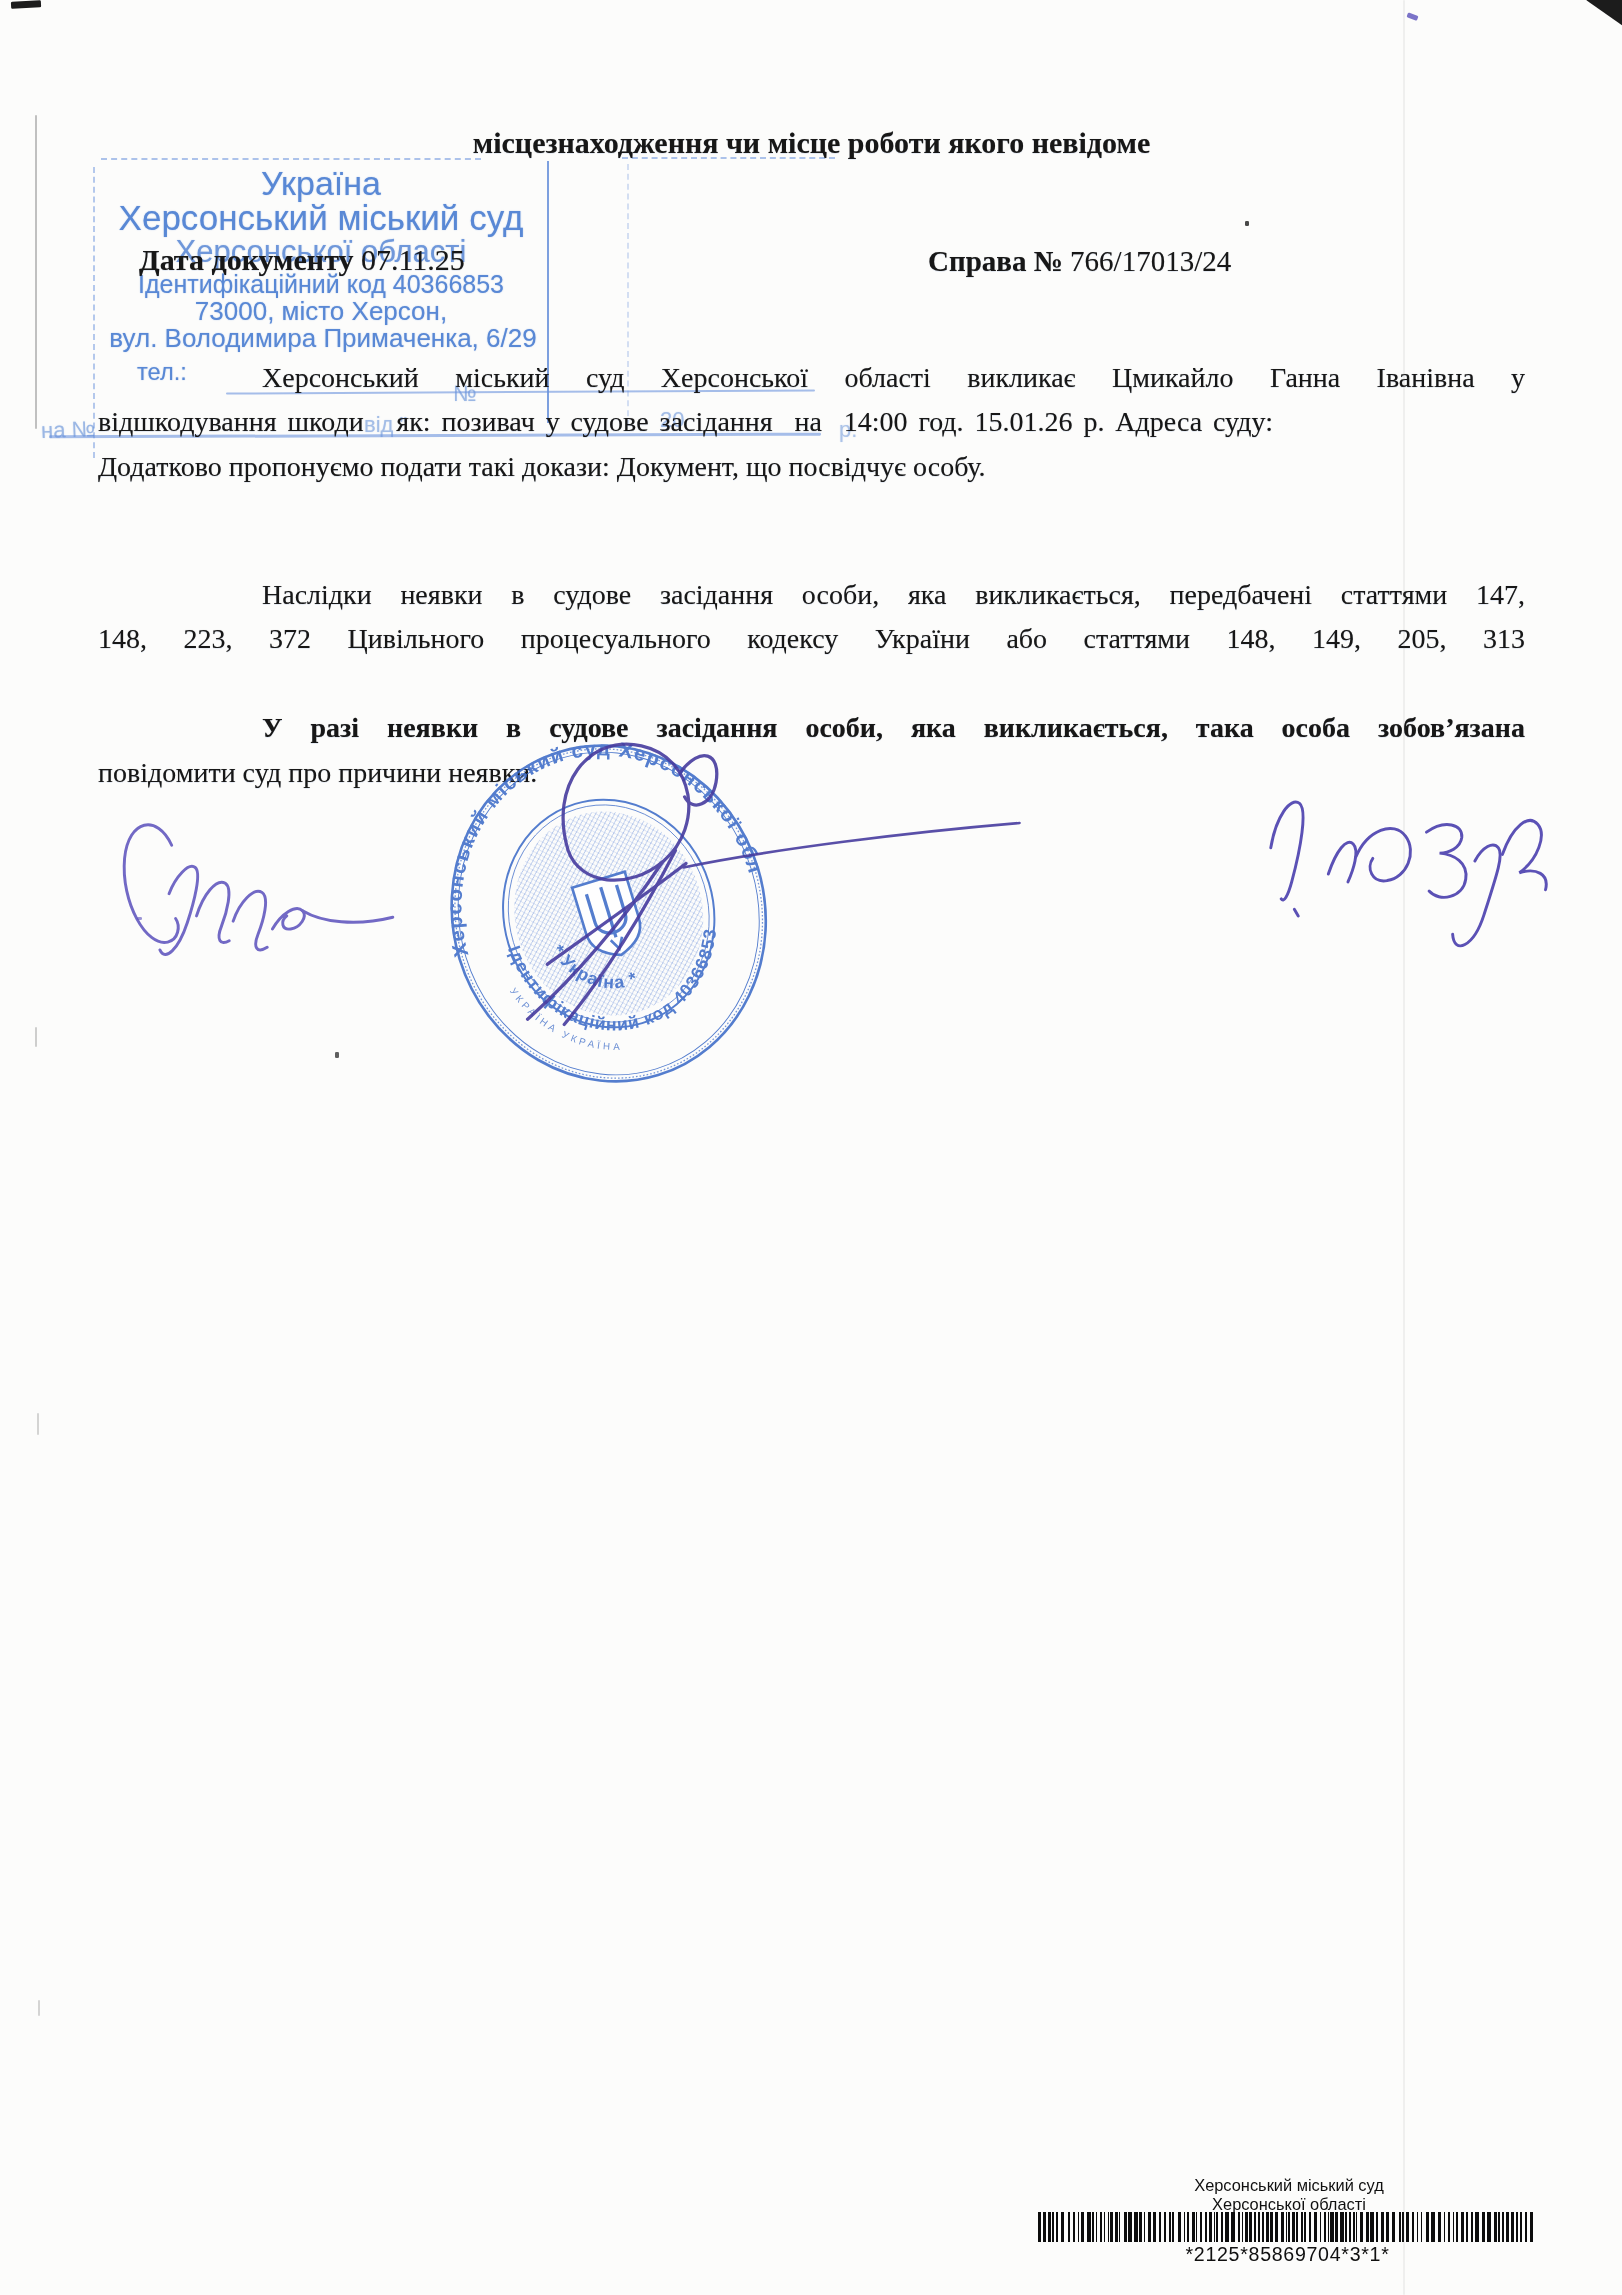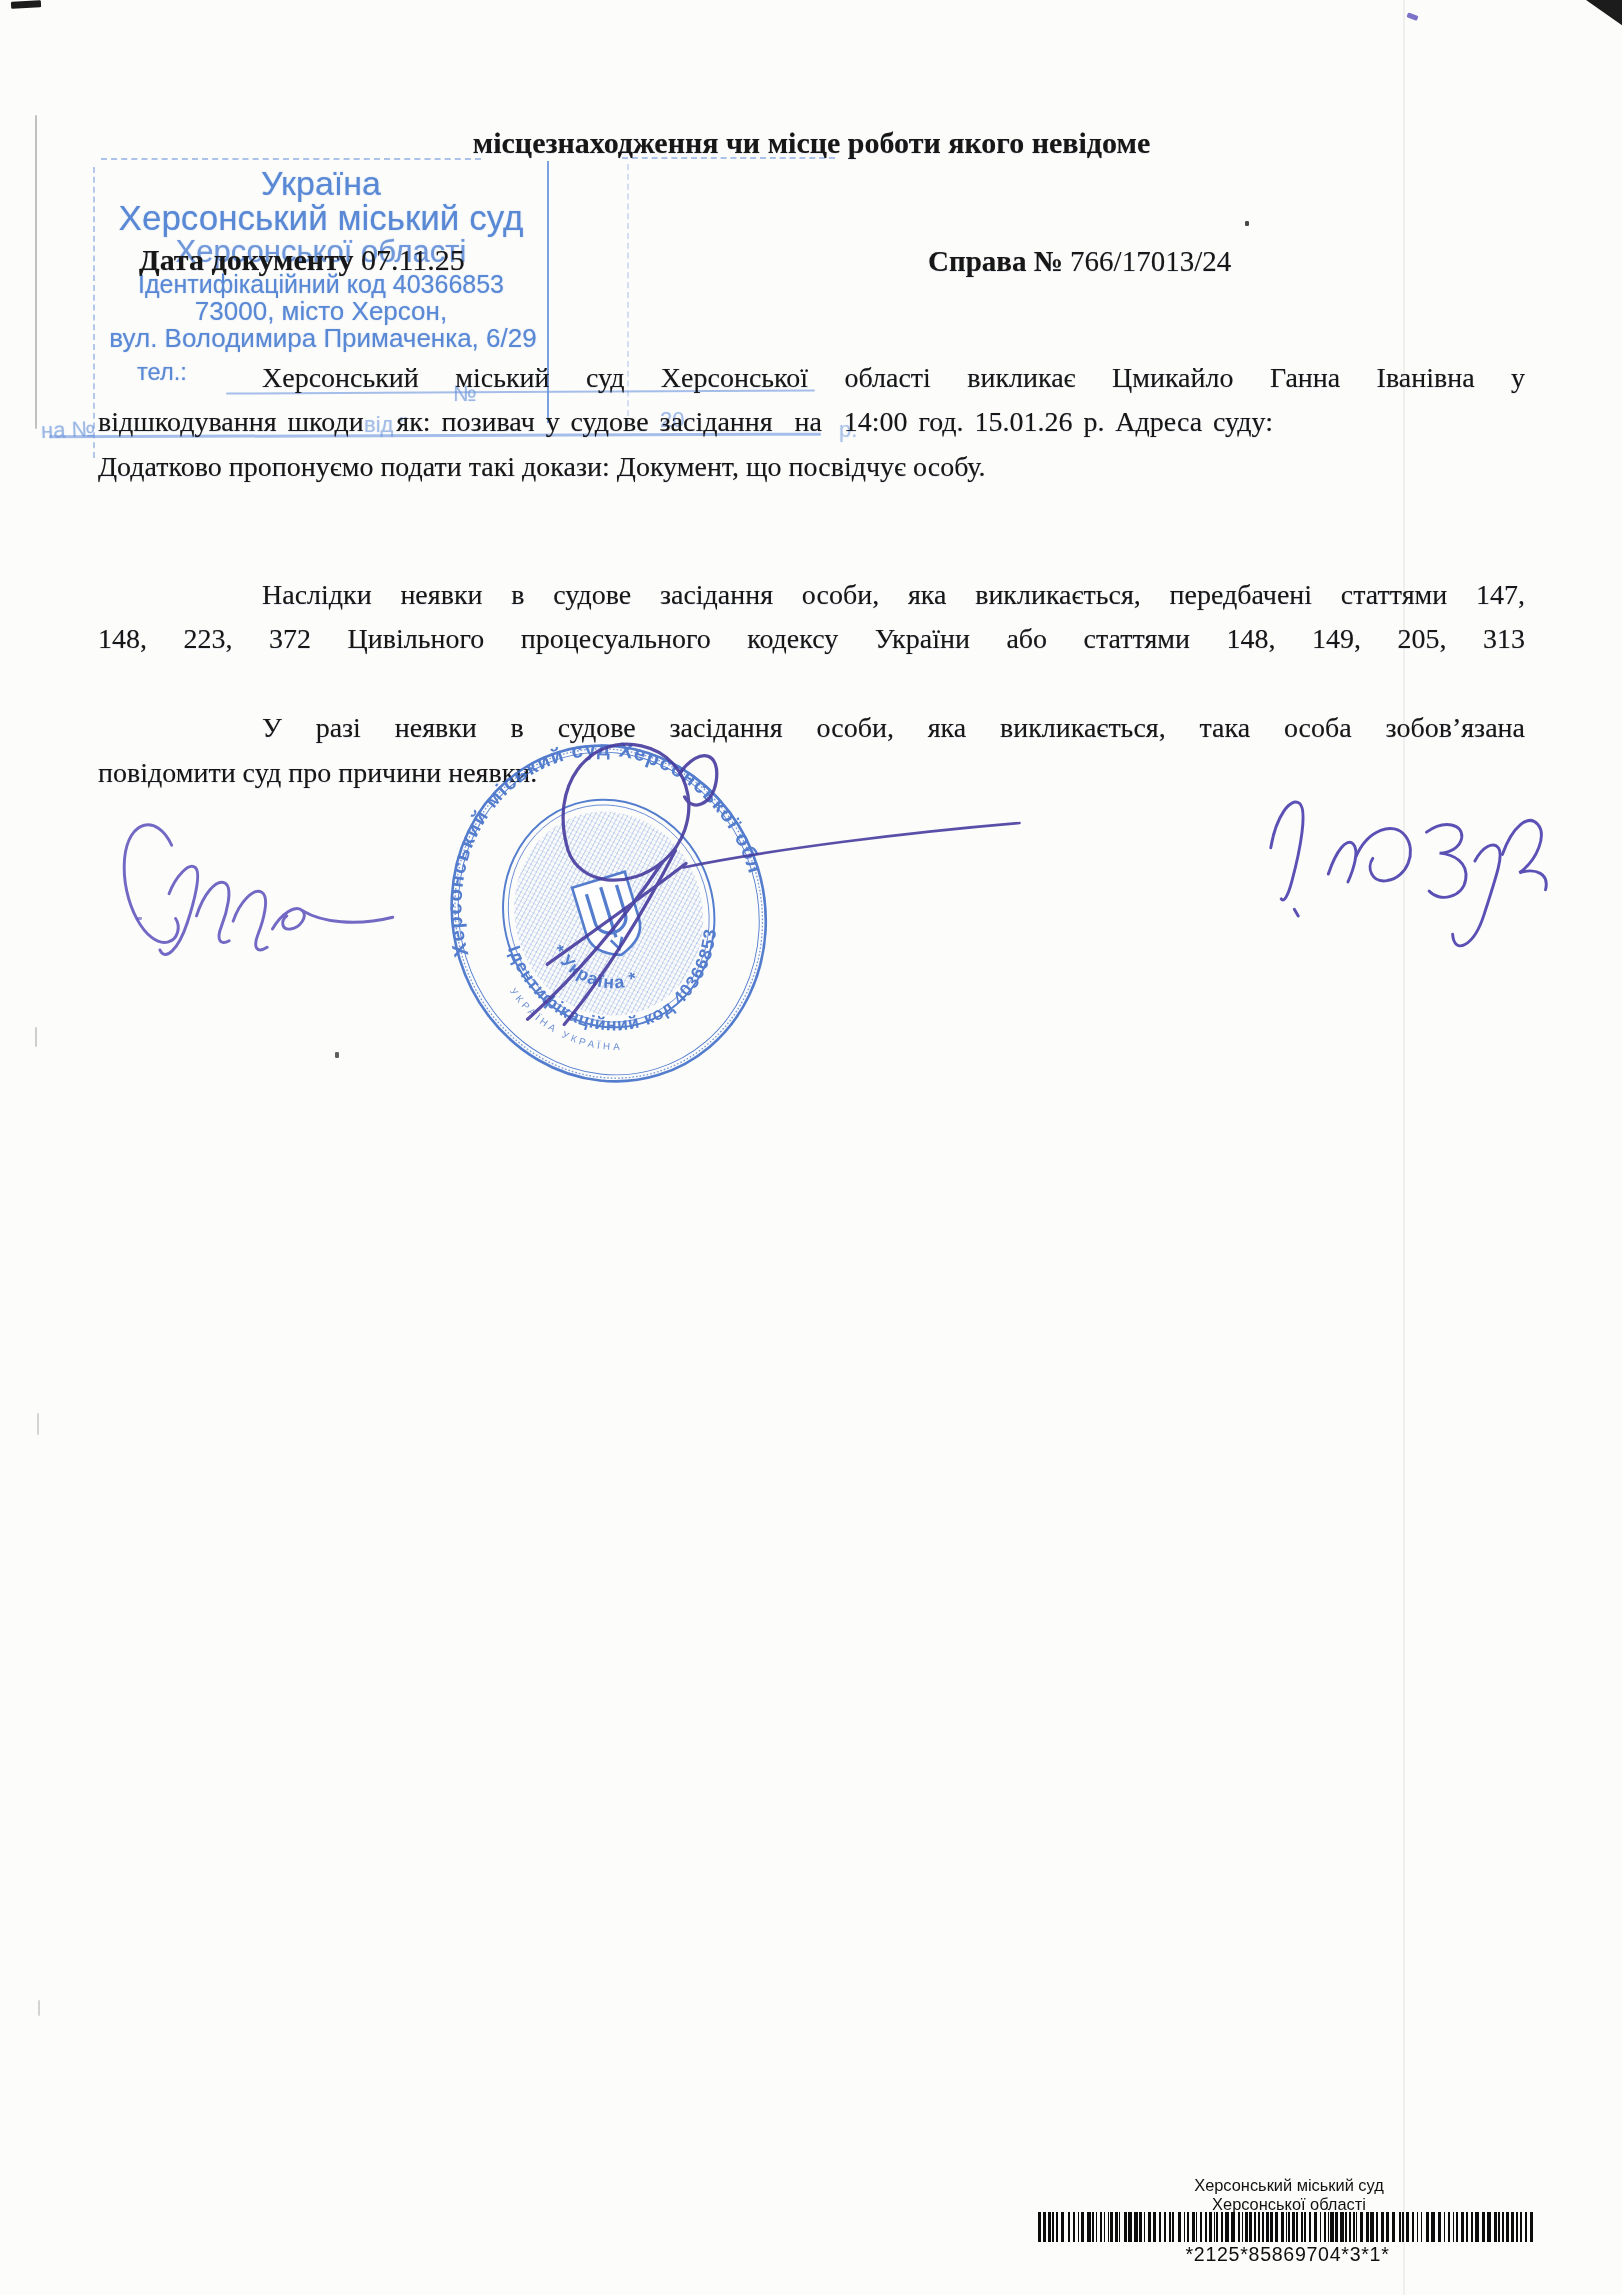--- a/index.html
+++ b/index.html
@@ -75,21 +75,21 @@
   </div>
 
   <div class="abs doc jline indent" style="top:359px;">Херсонський міський суд Херсонської області викликає Цмикайло Ганна Іванівна у</div>
   <div class="abs doc preline" style="left:98px;top:403px;font-size:28px;line-height:38px;">відшкодування шкоди   як: позивач у судове засідання  на  14:00 год. 15.01.26 р. Адреса суду:</div>
   <div class="abs doc" style="left:98px;top:448px;font-size:28px;line-height:38px;">Додатково пропонуємо подати такі докази: Документ, що посвідчує особу.</div>
 
 
   <div class="abs doc jline indent" style="top:576px;">Наслідки неявки в судове засідання особи, яка викликається, передбачені статтями 147,</div>
   <div class="abs doc jline" style="top:620px;">148, 223, 372 Цивільного процесуального кодексу України або статтями 148, 149, 205, 313</div>
 
-  <div class="abs doc jline indent" style="top:709px;">У разі неявки в судове засідання особи, яка викликається, така особа зобов’язана</div>
+  <div class="abs doc jline indent" style="top:709px;font-weight:bold;">У разі неявки в судове засідання особи, яка викликається, така особа зобов’язана</div>
   <div class="abs doc jline last" style="top:754px;">повідомити суд про причини неявки.</div>
 
   <svg class="abs" style="left:422px;top:717px;" width="380" height="393" viewBox="0 0 580 600">
     <defs>
       <pattern id="hatch" patternUnits="userSpaceOnUse" width="9" height="9">
         <path d="M0,9 L9,0 M-1,1 L1,-1 M8,10 L10,8" stroke="#5b84d6" stroke-width="1.1"></path>
         <path d="M0,0 L9,9" stroke="#5b84d6" stroke-width="0.8" opacity=".7"></path>
       </pattern>
       <path id="sealTop" d="M 62,300 A 223,243 0 0 1 508,300"></path>
       <path id="sealOuterBottom" d="M 95,300 A 190,210 0 0 0 475,300"></path>

